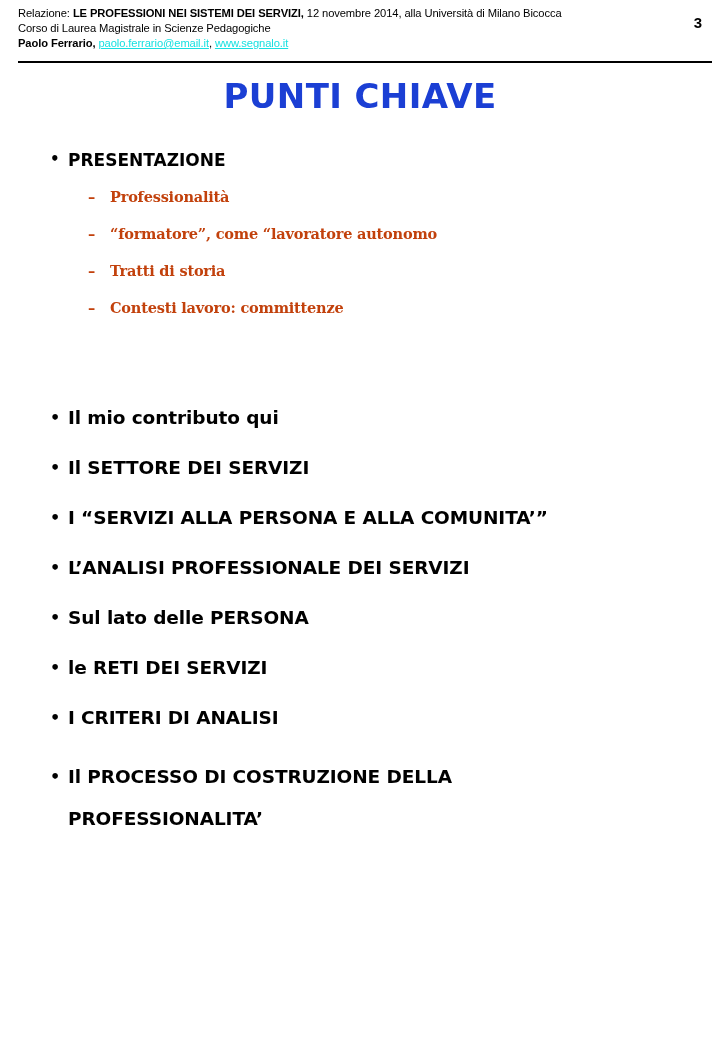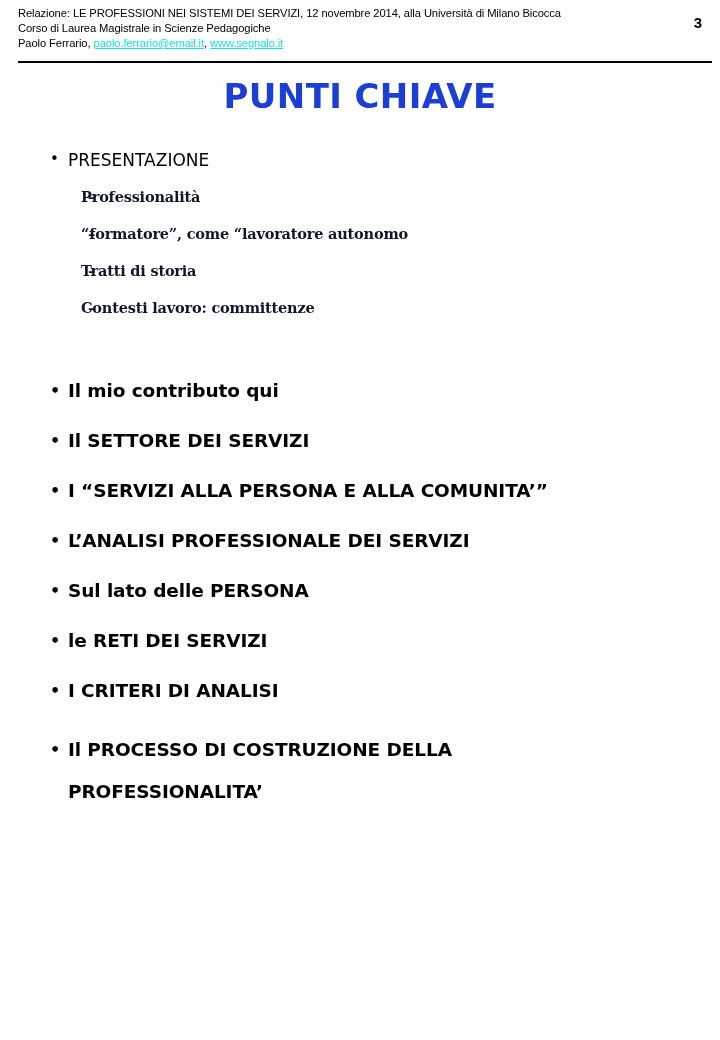--- a/index.html
+++ b/index.html
@@ -31,21 +31,21 @@
     width: 620px;
   }
   .hdr-line {
     font-family: "Liberation Sans", sans-serif;
     font-size: 11.2px;
     line-height: 15px;
     white-space: nowrap;
     letter-spacing: -0.1px;
   }
   .hdr-reg { font-weight: 400; }
-  .hdr-bold { font-weight: 400; }
+  .hdr-bold { font-weight: 700; }
   .hdr-link {
     color: #18E0E0;
     text-decoration: underline;
     font-weight: 400;
   }
   #page-number {
     position: absolute;
     right: 18px;
     top: 14px;
     font-family: "Liberation Sans", sans-serif;
@@ -87,21 +87,21 @@
   ul.lvl1 {
     list-style: none;
     margin: 0;
     padding: 0;
   }
   li.bullet1 {
     position: relative;
     padding-left: 68px;
     font-family: "DejaVu Sans", sans-serif;
     font-size: 17px;
-    font-weight: 400;
+    font-weight: 700;
     color: #000;
     margin-bottom: 0;
   }
   li.bullet1::before {
     content: "\2022";
     position: absolute;
     left: 50px;
     top: -1px;
     font-size: 15px;
     line-height: inherit;
@@ -113,42 +113,42 @@
     margin-bottom: 18px;
   }
 
   ul.lvl2 {
     list-style: none;
     margin: 0;
     padding: 0;
   }
   li.bullet2 {
     position: relative;
-    padding-left: 81px;
+    padding-left: 110px;
     font-family: "DejaVu Serif", serif;
     font-size: 14.5px;
     font-weight: 700;
-    color: #0f172a;
+    color: #c2410c;
     line-height: 18px;
     margin-bottom: 19px;
     letter-spacing: -0.2px;
   }
   li.bullet2::before {
     content: "\2013";
     position: absolute;
     left: 88px;
     top: 0;
     font-family: "DejaVu Serif", serif;
     font-weight: 700;
     font-size: 14.5px;
   }
 
   
   #main-list {
-    margin-top: 62px;
+    margin-top: 89px;
   }
   li.main-item {
     font-family: "DejaVu Sans", sans-serif;
     font-size: 18.5px;
     font-weight: 700;
     line-height: 23px;
     margin-bottom: 27px;
     letter-spacing: -0.1px;
   }
   li.main-item::before {

